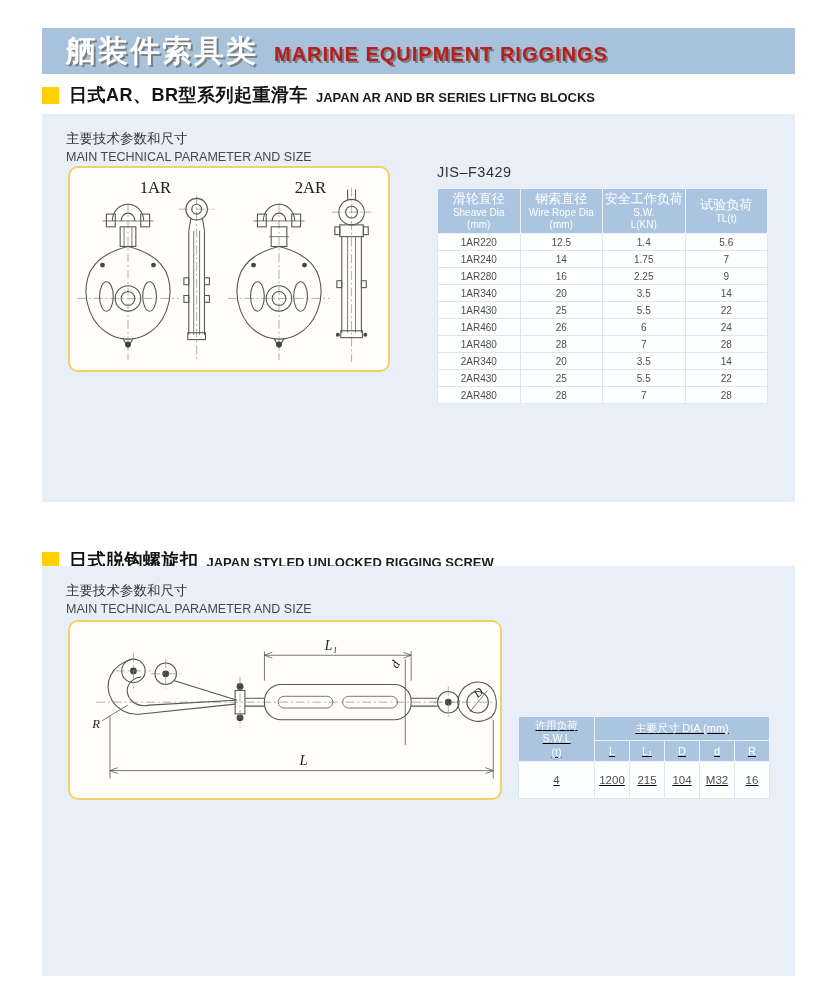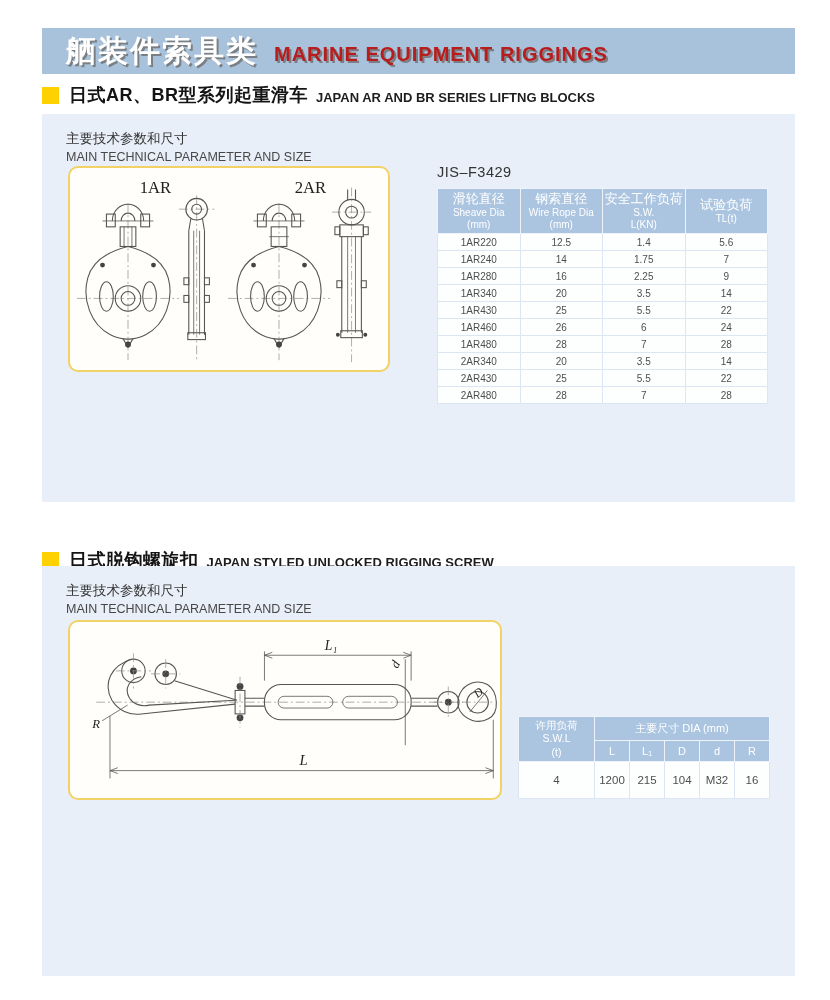--- a/index.html
+++ b/index.html
@@ -44,21 +44,21 @@
   .jis { position:absolute; left:395px; top:50px; font-size:14.5px; color:#333; letter-spacing:.5px; }
   #table1 { position:absolute; left:395px; top:74px; width:331px; border-collapse:collapse; }
   #table1 th { background:#abc5e0; color:#ffffff; font-weight:normal; border:1px solid #eef3f9;
                width:25%; height:40px; padding:2px 0; vertical-align:middle; }
   #table1 th .h1 { font-size:13px; line-height:1.25; display:block; }
   #table1 th .h2, #table1 th .h3 { font-size:10px; line-height:1.2; display:block; }
   #table1 td { background:#fdfefe; color:#4e4e4e; font-size:10px; text-align:center;
                height:17px; border:1px solid #dce6f2; }
 
   
-  #table2 { position:absolute; left:476px; top:150px; width:252px; border-collapse:collapse; }
+  #table2 { position:absolute; left:476px; top:150px; width:252px; border-collapse:collapse;text-decoration:underline; }
   #table2 th { background:#abc5e0; color:#ffffff; font-weight:normal; border:1px solid #eef3f9;
                vertical-align:middle; padding:1px 0; }
   #table2 .swl { width:76px; }
   #table2 .swl span { display:block; font-size:10.5px; line-height:1.3; }
   #table2 .dims { font-size:11px; height:24px; }
   #table2 .sub { font-size:11px; height:21px; width:35px; }
   #table2 td { background:#fdfefe; color:#4e4e4e; font-size:11.5px; text-align:center;
                height:37px; border:1px solid #dce6f2; }
 </style>
 </head>

